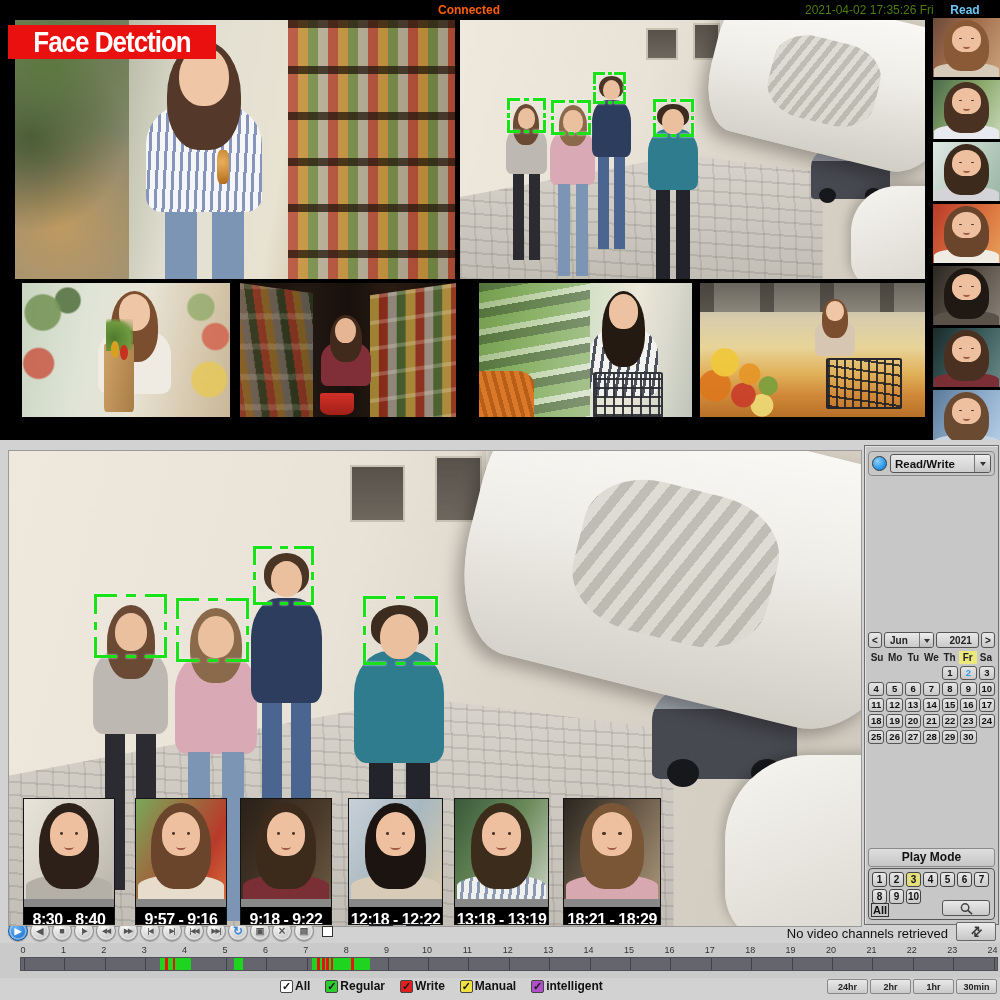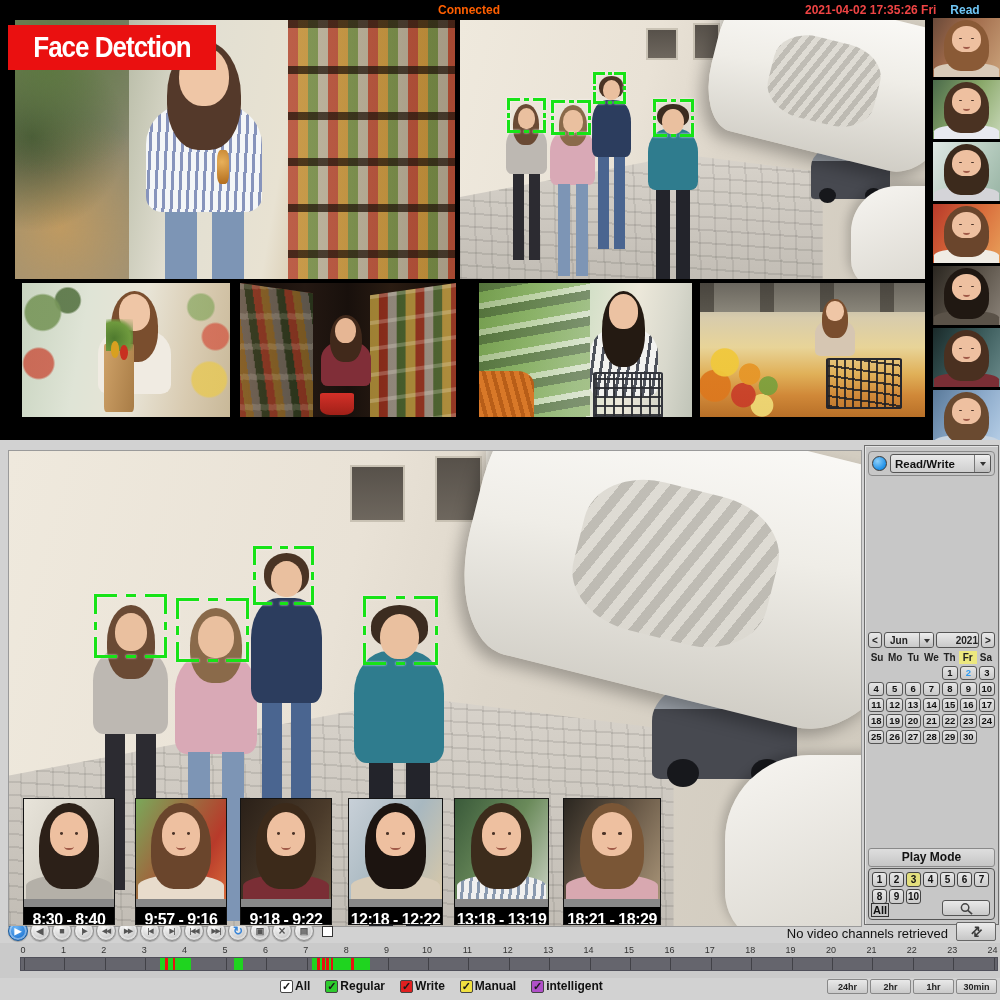--- a/index.html
+++ b/index.html
@@ -3,23 +3,23 @@
 <meta charset="utf-8">
 <style>
   html,body{margin:0;padding:0;}
   body{width:1000px;height:1000px;background:#000;font-family:"Liberation Sans",sans-serif;position:relative;overflow:hidden;}
   .screen{position:absolute;inset:0;}
 
   
   .top-section{position:absolute;left:0;top:0;width:1000px;height:440px;background:#000;overflow:hidden;}
   .topbar{position:absolute;left:0;top:0;width:100%;height:18px;}
   .connected{position:absolute;left:438px;top:3px;font-size:12px;font-weight:bold;color:#ff5f00;}
-  .dt{position:absolute;left:805px;top:3px;font-size:12px;font-weight:bold;color:#ef4444;}
+  .dt{position:absolute;left:805px;top:3px;font-size:12px;font-weight:normal;color:#4d7c0f;}
   .face-label{position:absolute;left:930px;top:3px;width:70px;text-align:center;font-size:12px;font-weight:bold;color:#6fc6f5;}
-  .banner{position:absolute;left:8px;top:25px;width:208px;height:45px;background:#ea1010;z-index:20;display:flex;align-items:center;justify-content:center;}
+  .banner{position:absolute;left:8px;top:25px;width:208px;height:34px;background:#ea1010;z-index:20;display:flex;align-items:center;justify-content:center;}
   .banner span{color:#fff;font-weight:bold;font-size:26px;letter-spacing:-1px;transform:scaleY(1.12);white-space:nowrap;}
   .cam{position:absolute;overflow:hidden;background:#111;}
   .cam-a{left:15px;top:20px;width:440px;height:259px;}
   .cam-b{left:460px;top:20px;width:465px;height:259px;}
   .cam-c{left:22px;top:283px;width:208px;height:134px;}
   .cam-d{left:240px;top:283px;width:216px;height:134px;}
   .cam-e{left:479px;top:283px;width:213px;height:134px;}
   .cam-f{left:700px;top:283px;width:225px;height:134px;}
   .face-sidebar{position:absolute;left:930px;top:18px;width:70px;height:422px;background:#000;overflow:hidden;}
   .sbface{position:absolute;left:3px;width:67px;height:59px;overflow:hidden;}
@@ -138,21 +138,21 @@
   .select .sel-text{font-size:11.5px;font-weight:bold;color:#111;padding-left:4px;flex:1;}
   .dd-btn{width:15px;height:100%;border-left:1px solid #777;background:linear-gradient(#f0f0f0,#bdbdbd);display:flex;align-items:center;justify-content:center;border-radius:0 2px 2px 0;}
   .tri-down{width:0;height:0;border:3.5px solid transparent;border-top:4.5px solid #333;margin-top:4px;}
 
   .calendar{position:absolute;left:3px;top:186px;right:3px;height:122px;}
   .cal-nav{display:flex;gap:2px;height:16px;}
   .cal-btn{border:1px solid #555;border-radius:3px;background:linear-gradient(#e9e9e9,#c9c9c9);font-size:10px;font-weight:bold;color:#222;display:flex;align-items:center;justify-content:center;box-sizing:border-box;}
   .cal-prev,.cal-next{width:14px;}
   .cal-month{width:52px;position:relative;justify-content:flex-start;padding-left:5px;}
   .cal-month .dd-btn{position:absolute;right:0;top:0;height:100%;width:13px;}
-  .cal-year{width:44px;justify-content:flex-end;padding-left:6px;}
+  .cal-year{width:44px;justify-content:center;padding-left:6px;}
   #cal-days{display:grid;grid-template-columns:repeat(7,1fr);margin-top:3px;}
   .cal-dh{font-size:10px;font-weight:bold;color:#222;text-align:center;height:13px;line-height:13px;}
   .cal-dh.hl{background:#ede87e;}
   #cal-grid{display:grid;grid-template-columns:repeat(7,1fr);gap:2px 2px;margin-top:2px;}
   .cal-day{height:12px;border:1px solid #555;border-radius:3px;background:linear-gradient(#e5e5e5,#c8c8c8);font-size:9.5px;font-weight:bold;color:#111;text-align:center;line-height:12px;}
   .cal-day.sel{color:#2e9bf0;}
   .cal-empty{height:12px;}
 
   .pm-title{position:absolute;left:3px;right:3px;top:402px;height:17px;border:1px solid #8a8a8a;border-radius:3px;background:linear-gradient(#dedede,#c6c6c6);font-size:12px;font-weight:bold;color:#111;text-align:center;line-height:17px;}
   .pm-box{position:absolute;left:3px;right:3px;top:422px;height:52px;border:1px solid #555;border-radius:4px;box-sizing:border-box;}

